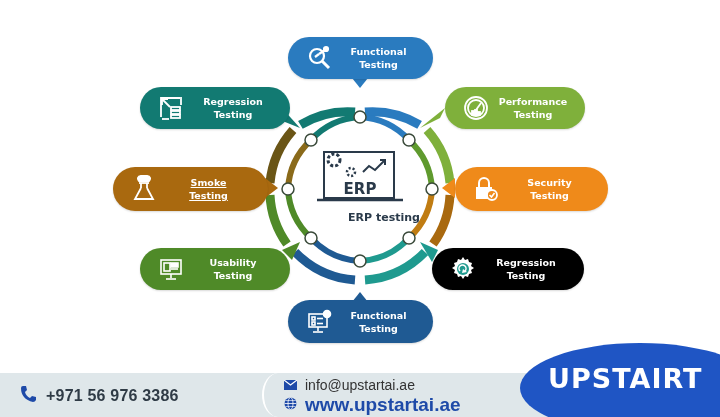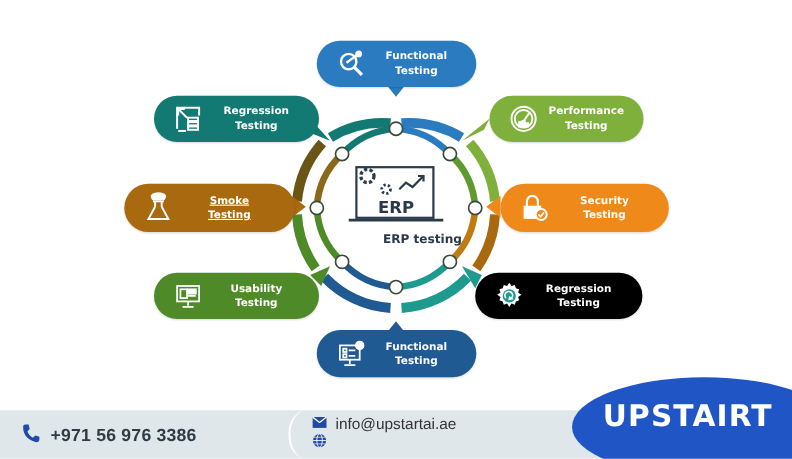--- a/index.html
+++ b/index.html
@@ -237,17 +237,18 @@
   <div id="web" class="footer-item">
     <span>
       <svg width="13" height="13" viewBox="0 0 13 13">
           <circle cx="6.5" cy="6.5" r="6" fill="#1e4aa8"></circle>
           <ellipse cx="6.5" cy="6.5" rx="2.5" ry="6" fill="none" stroke="#fff" stroke-width="0.8"></ellipse>
           <line x1="0.5" y1="6.5" x2="12.5" y2="6.5" stroke="#fff" stroke-width="0.8"></line>
           <line x1="1.5" y1="3.5" x2="11.5" y2="3.5" stroke="#fff" stroke-width="0.6"></line>
           <line x1="1.5" y1="9.5" x2="11.5" y2="9.5" stroke="#fff" stroke-width="0.6"></line>
         </svg>
     </span>
+    <span class="txt">www.upstartai.ae</span>
   </div>
 </div>
 <div id="sep"></div>
 <div id="logo"></div>
 <div id="logo-text">UPSTAIRT</div>
 
 </body></html>

